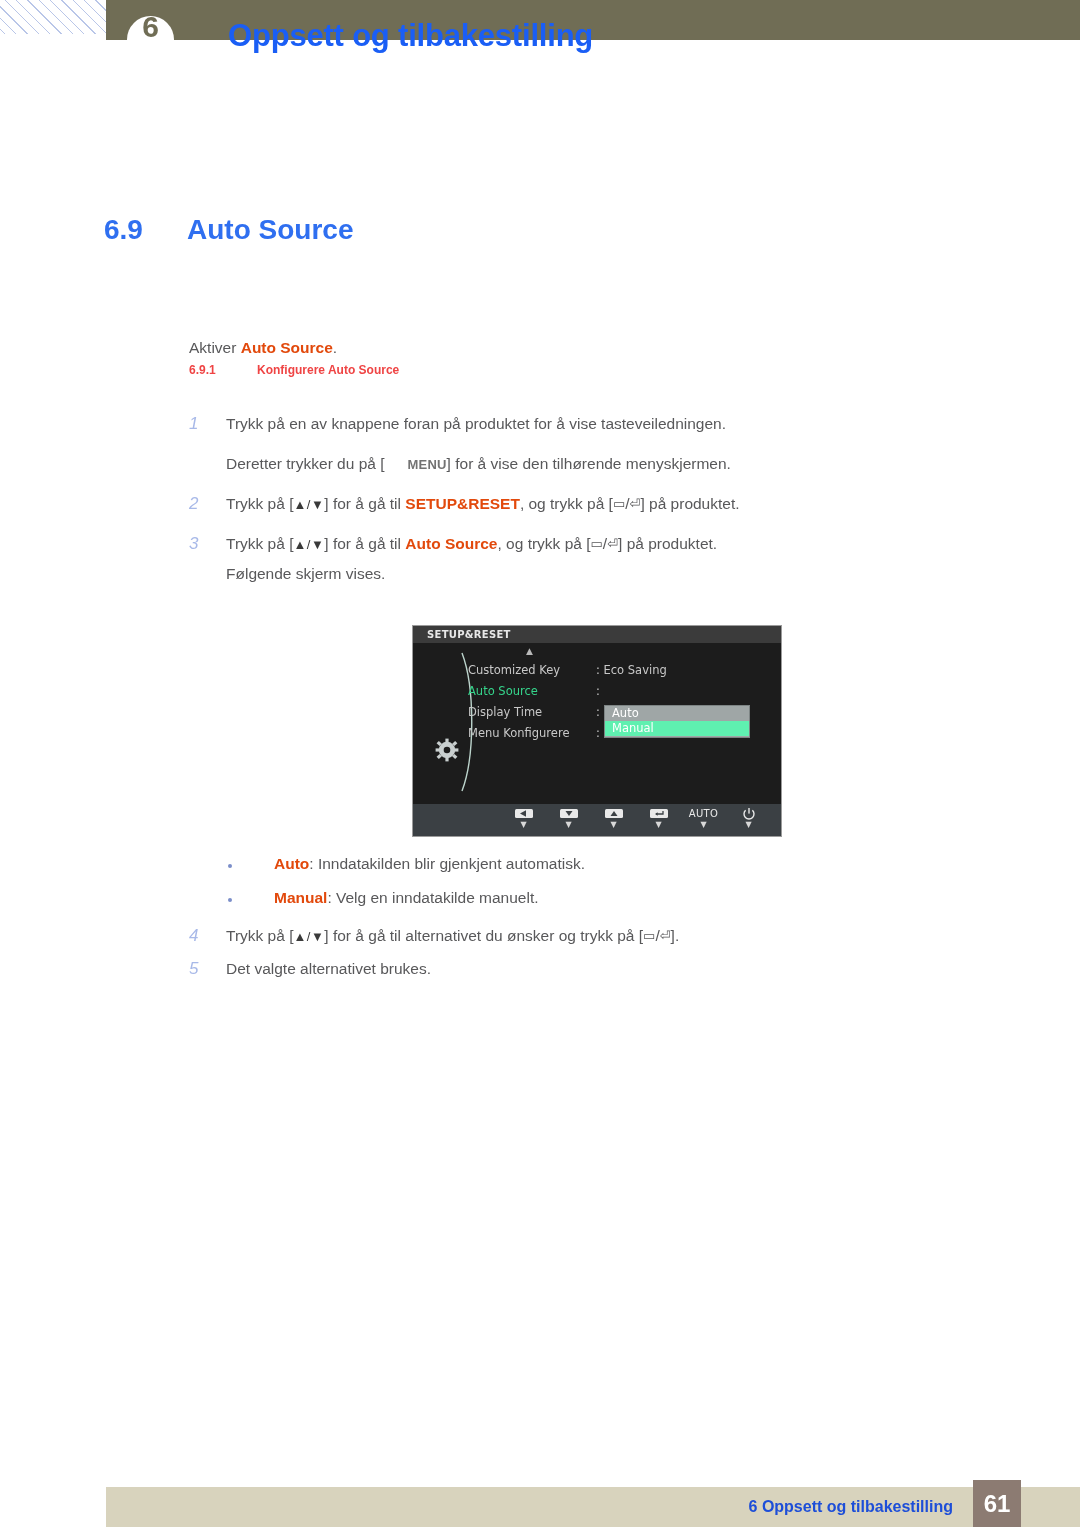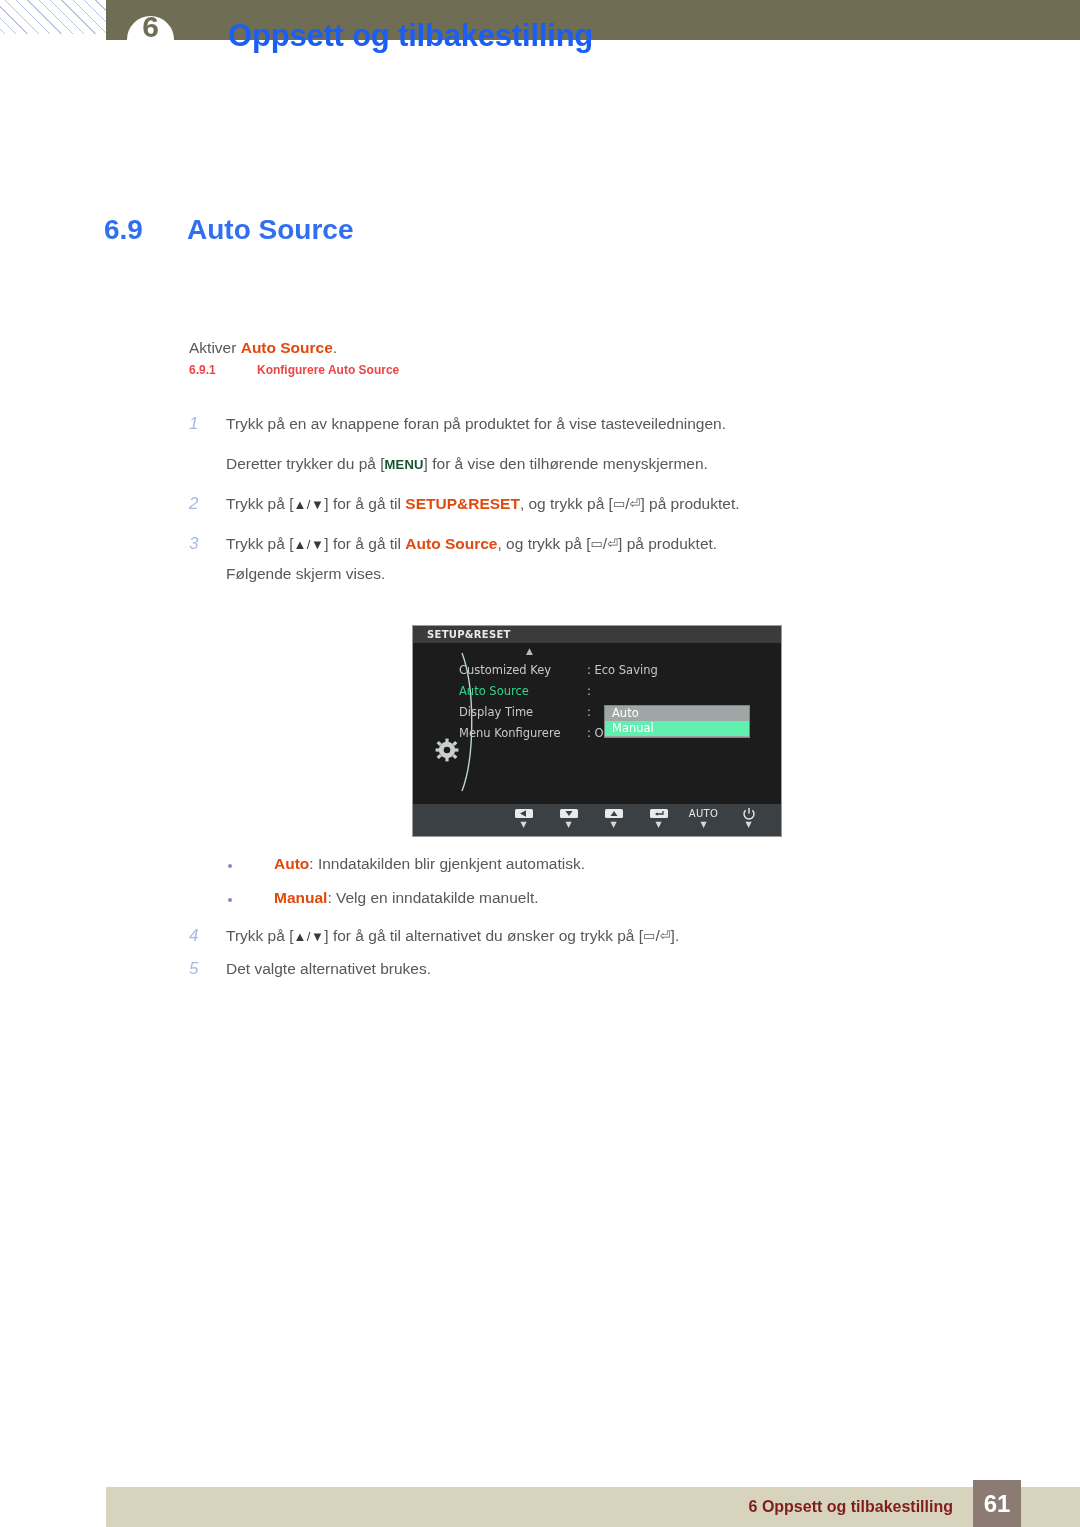--- a/index.html
+++ b/index.html
@@ -130,21 +130,22 @@
     font-size: 15.5px;
     color: #58585a;
     white-space: nowrap;
   }
 
   .hl { color: #e2490c; font-weight: bold; }
   .menukey {
     font-weight: bold;
     font-size: 13px;
     letter-spacing: .2px;
-    color: #14532d;
+    color: #737373;
+    padding-left: 23px;
   }
   .key {
     font-size: 14px;
     color: #3a3a3a;
   }
   .arrowkey { font-size: 13px; letter-spacing: 0.5px; }
   .boxkey {
     display: inline-block;
     font-size: 13px;
     vertical-align: 1px;
@@ -195,21 +196,21 @@
   .osd-up-caret {
     position: absolute;
     left: 113px;
     top: 4px;
     color: #b9b9b9;
     font-size: 9px;
     line-height: 9px;
   }
   .osd-list {
     position: absolute;
-    left: 46px;
+    left: 55px;
     top: 17px;
     width: 300px;
   }
   .osd-row {
     position: relative;
     height: 21px;
     font-size: 11.5px;
     color: #c8c8c8;
     line-height: 21px;
     white-space: nowrap;
@@ -313,21 +314,21 @@
     background: #d8d3bd;
   }
   .footer-text {
     position: absolute;
     right: 127px;
     bottom: 0;
     height: 40px;
     line-height: 40px;
     font-size: 16px;
     font-weight: bold;
-    color: #7f1d1d;
+    color: #1d4ed8;
     white-space: nowrap;
   }
   .footer-page {
     position: absolute;
     right: 59px;
     bottom: 0;
     width: 48px;
     height: 47px;
     background: #8c7b72;
     color: #ffffff;

